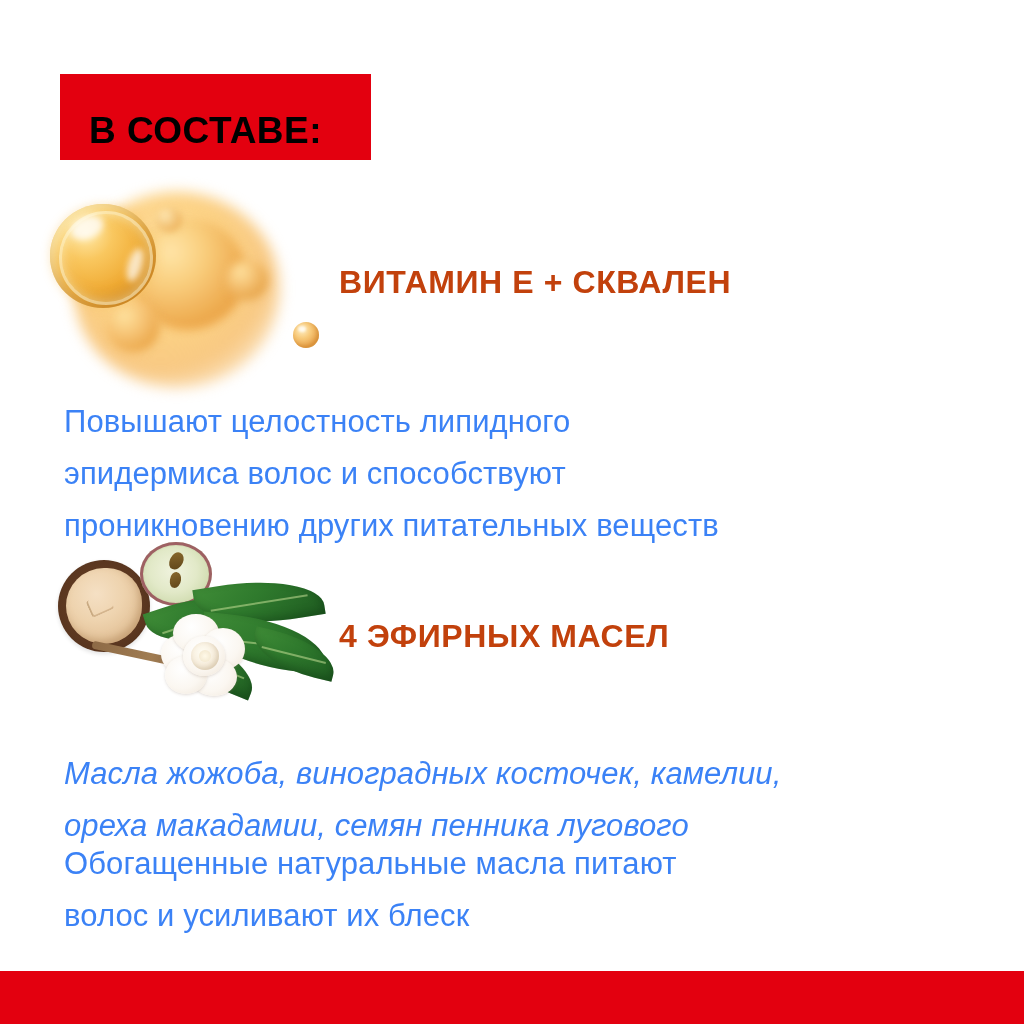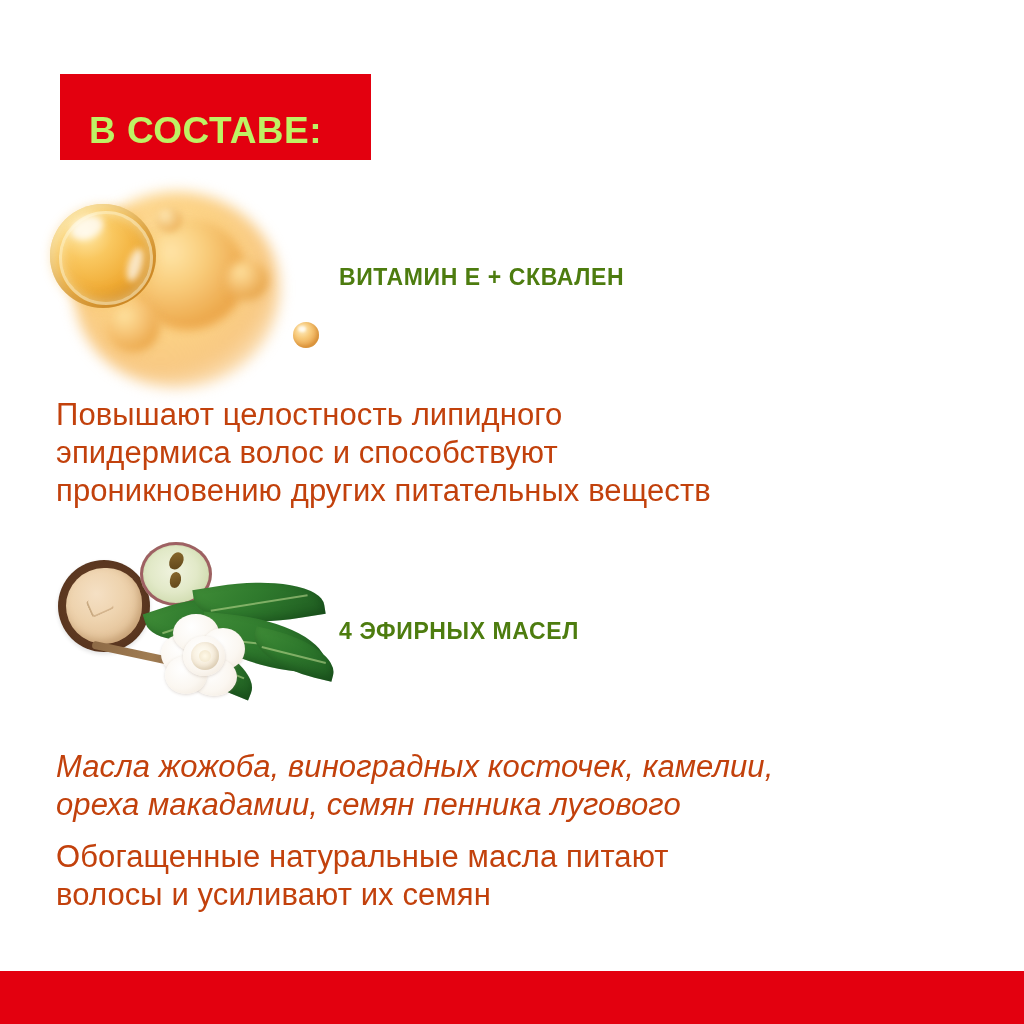--- a/index.html
+++ b/index.html
@@ -21,56 +21,56 @@
   .banner {
     position:absolute;
     left:60px; top:74px;
     width:311px; height:86px;
     background:#e3000f;
     display:flex;
     align-items:center;
     justify-content:flex-start;
   }
   .banner-text {
-    color:#bef264;
+    color:#000000;
     font-size:37px;
     font-weight:bold;
     letter-spacing:0.5px;
     padding-left:29px;
     white-space:nowrap;
     margin-top:28px;
   }
 
   
   .footer-bar {
     position:absolute;
     left:0; bottom:0;
     width:1024px; height:53px;
     background:#e3000f;
   }
 
   
   .heading {
     position:absolute;
-    font-size:23px;
+    font-size:32px;
     font-weight:bold;
-    color:#4d7c0f;
+    color:#c2410c;
     letter-spacing:0.6px;
     white-space:nowrap;
   }
   .heading-1 { left:339px; top:264px; }
   .heading-2 { left:339px; top:618px; }
 
   
   .para {
     position:absolute;
-    left:56px;
+    left:64px;
     font-size:31px;
-    line-height:38px;
-    color:#c2410c;
+    line-height:52px;
+    color:#3b82f6;
     white-space:pre-line;
     letter-spacing:0.1px;
   }
   .para-1 { top:396px; width:930px; }
   .para-2 { top:748px; width:940px;font-style:italic; }
   .para-3 { top:838px; width:900px; }
 
   
   .oil-art {
     position:absolute;
@@ -388,17 +388,17 @@
       <div class="flower-core"></div>
     </div>
   </div>
 
   <div class="heading heading-2">4 ЭФИРНЫХ МАСЕЛ</div>
 
   <div class="para para-2">Масла жожоба, виноградных косточек, камелии,
 ореха макадамии, семян пенника лугового</div>
 
   <div class="para para-3">Обогащенные  натуральные масла питают
-волосы и усиливают их семян</div>
+волос и усиливают их блеск</div>
 
   <div class="footer-bar"></div>
 
 </div>
 
 </body></html>

